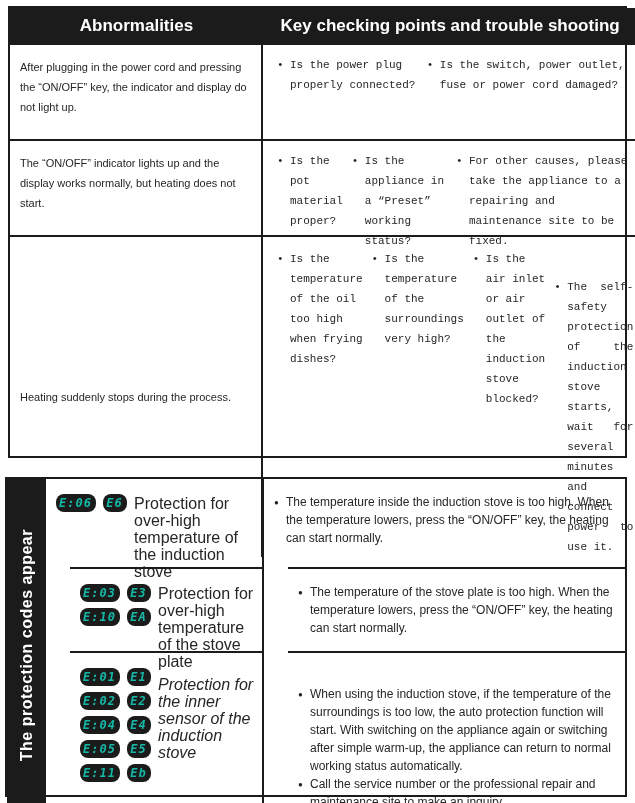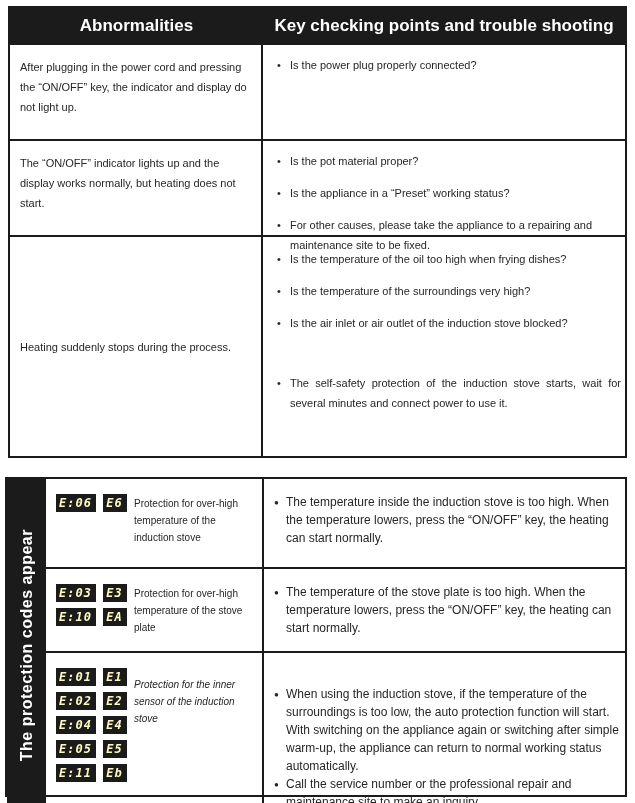--- a/index.html
+++ b/index.html
@@ -14,21 +14,21 @@
     display:grid;grid-template-columns:253px 1fr;grid-template-rows:35px 96px 96px 1fr;
   }
   .t1-head{
     background:#1b1b1b;color:#ffffff;font-weight:bold;font-size:17px;
     display:flex;align-items:center;justify-content:center;white-space:nowrap;
   }
   .cell{box-sizing:border-box;font-size:11px;line-height:20px;}
   .c-left{border-right:2px solid #1b1b1b;border-top:2px solid #1b1b1b;padding:12px 8px 0 10px;}
   .c-right{border-top:2px solid #1b1b1b;padding:10px 4px 0 11px;}
   .c-left.vcenter{display:flex;align-items:center;padding-top:0;}
-  .bullets{display:flex;flex-direction:column;gap:12px;}
+  .bullets{display:flex;flex-direction:row;gap:6px;font-family:Liberation Mono, monospace;}
   .bullet{position:relative;padding-left:16px;}
   .bullet::before{content:"•";position:absolute;left:3px;top:0;}
   .bullet.justify{text-align:justify;margin-top:28px;}
   
   .table2{
     position:absolute;left:5px;top:477px;width:622px;height:320px;
     border:2px solid #1b1b1b;box-sizing:border-box;
     display:grid;grid-template-columns:39px 218px 1fr;grid-template-rows:88px 84px 1fr;
   }
   .sidebar{
@@ -36,48 +36,49 @@
     display:flex;align-items:center;justify-content:center;
   }
   .sidebar-label{
     writing-mode:vertical-rl;transform:rotate(180deg);
     font-weight:bold;font-size:16px;letter-spacing:.5px;white-space:nowrap;
   }
   .codes-cell{
     box-sizing:border-box;border-right:2px solid #1b1b1b;
     padding:15px 4px 0 10px;display:flex;gap:7px;align-items:flex-start;
   }
-  .codes-cell.bt,.points-cell.bt{border-top:2px solid #1b1b1b;}
+  .codes-cell.bt,.points-cell.bt{border-top:2px solid #1b1b1b;margin-left:24px;}
   .pair-stack{display:flex;flex-direction:column;gap:6px;flex:none;}
   .code-pair{display:flex;gap:7px;align-items:center;}
   .badge{
-    background:#1b1b1b;color:#fef9c3;border-radius:0;
+    background:#1b1b1b;color:#14b8a6;border-radius:8px;
     font-family:"DejaVu Sans Mono",monospace;font-style:italic;font-weight:bold;
     font-size:12px;line-height:14px;padding:2px 4px 2px 3px;letter-spacing:1px;
     min-width:24px;text-align:center;box-sizing:border-box;
   }
   .badge.long{min-width:40px;}
-  .code-desc{font-size:10px;line-height:17px;padding-top:1px;}
+  .code-desc{font-size:16px;line-height:17px;padding-top:1px;}
   .points-cell{box-sizing:border-box;padding:14px 6px 0 10px;font-size:12px;line-height:18px;}
   .points-cell .bullet{padding-left:12px;}
   .points-cell .bullet::before{content:"●";font-size:8px;left:0;top:1px;}
 </style>
 </head>
 <body>
 
 <div class="page">
 
   <div class="table1">
     <div class="t1-head">Abnormalities</div>
     <div class="t1-head">Key checking points and trouble shooting</div>
 
     <div class="cell c-left">After plugging in the power cord and pressing the “ON/OFF” key, the indicator and display do not light up.</div>
     <div class="cell c-right">
       <div class="bullets">
         <div class="bullet">Is the power plug properly connected?</div>
+        <div class="bullet">Is the switch, power outlet, fuse or power cord damaged?</div>
       </div>
     </div>
 
     <div class="cell c-left">The “ON/OFF” indicator lights up and the display works normally, but heating does not start.</div>
     <div class="cell c-right">
       <div class="bullets">
         <div class="bullet">Is the pot material proper?</div>
         <div class="bullet">Is the appliance in a “Preset” working status?</div>
         <div class="bullet">For other causes, please take the appliance to a repairing and maintenance site to be fixed.</div>
       </div>

